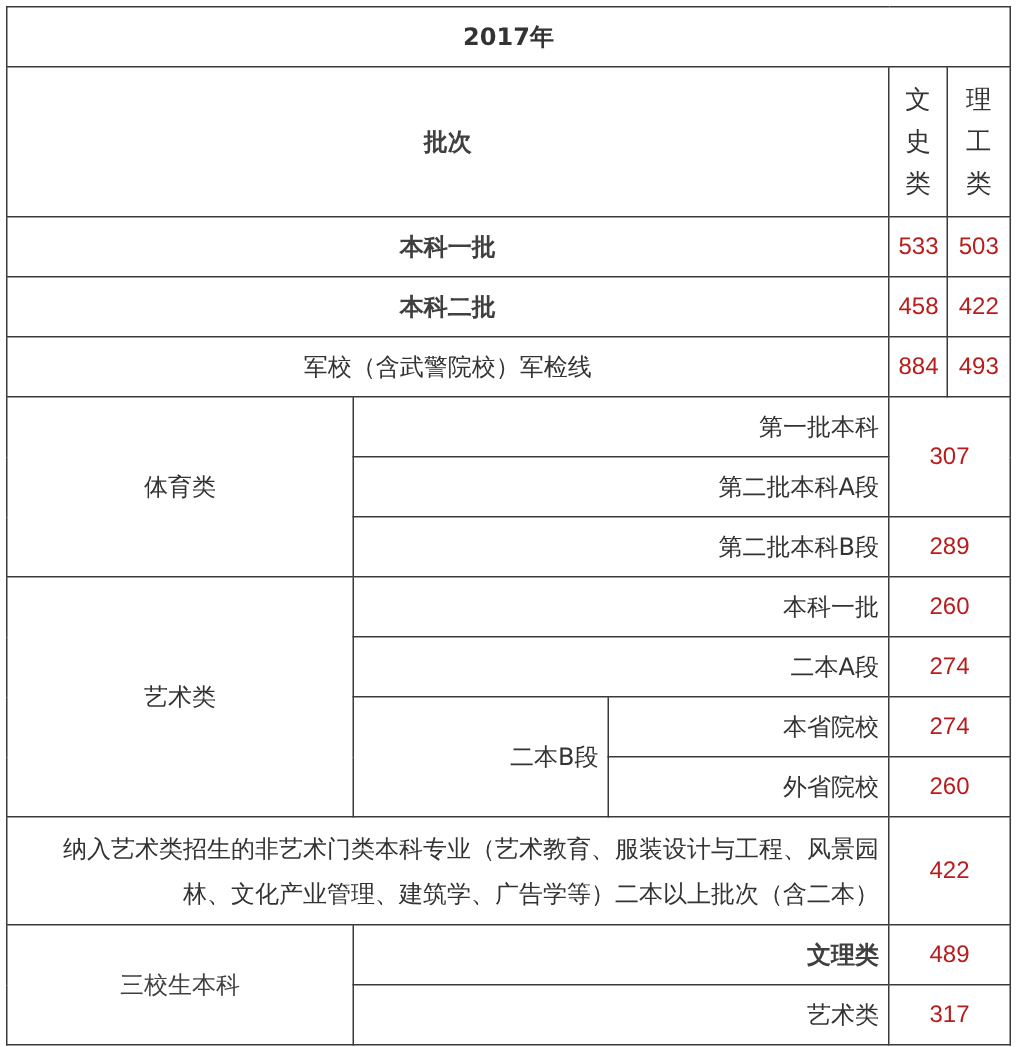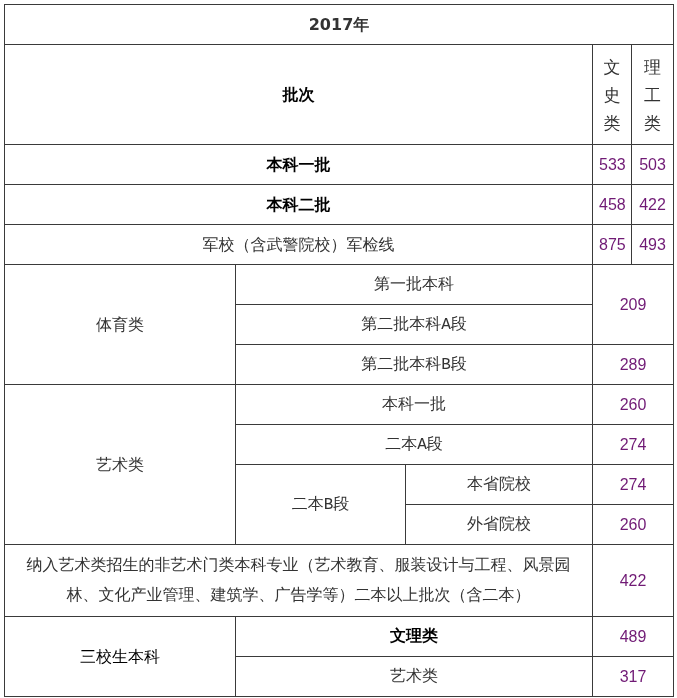--- a/index.html
+++ b/index.html
@@ -9,23 +9,23 @@
     width: 669px; border-collapse: collapse; table-layout: fixed;
     font-size: 16px;
   }
   table.score-table td {
     border: 1.5px solid #3a3a3a;
     padding: 0 6px;
     vertical-align: middle;
     line-height: 24px;
   }
   .c { text-align: center; }
-  .l { text-align: center; font-family: Liberation Mono, monospace; }
-  .b { font-weight: bold; color: #000000; }
-  .num { text-align: center; color: #701a75; font-family: "Liberation Sans", sans-serif; font-size: 16px; padding: 0 2px; }
+  .l { text-align: right; }
+  .b { font-weight: bold; color: #404040; }
+  .num { text-align: center; color: #b91c1c; font-family: "Liberation Sans", sans-serif; font-size: 16px; padding: 0 2px; }
   .vert { text-align: center; width: 1em; margin: 0 auto; line-height: 28px; font-size: 17px; color: #333; }
   .year { font-weight: bold; }
 </style>
 </head>
 <body>
 
 <table class="score-table">
   <colgroup>
     <col style="width:231px">
     <col style="width:170px">
@@ -59,28 +59,28 @@
       <td class="num">533</td>
       <td class="num">503</td>
     </tr>
     <tr style="height:40px">
       <td colspan="3" class="c b">本科二批</td>
       <td class="num">458</td>
       <td class="num">422</td>
     </tr>
     <tr style="height:40px">
       <td colspan="3" class="c">军校（含武警院校）军检线</td>
-      <td class="num">875</td>
+      <td class="num">884</td>
       <td class="num">493</td>
     </tr>
 
     <tr style="height:40px">
       <td rowspan="3" class="c">体育类</td>
       <td colspan="2" class="l">第一批本科</td>
-      <td colspan="2" rowspan="2" class="num">209</td>
+      <td colspan="2" rowspan="2" class="num">307</td>
     </tr>
     <tr style="height:40px">
       <td colspan="2" class="l">第二批本科A段</td>
     </tr>
     <tr style="height:40px">
       <td colspan="2" class="l">第二批本科B段</td>
       <td colspan="2" class="num">289</td>
     </tr>
 
     <tr style="height:40px">

